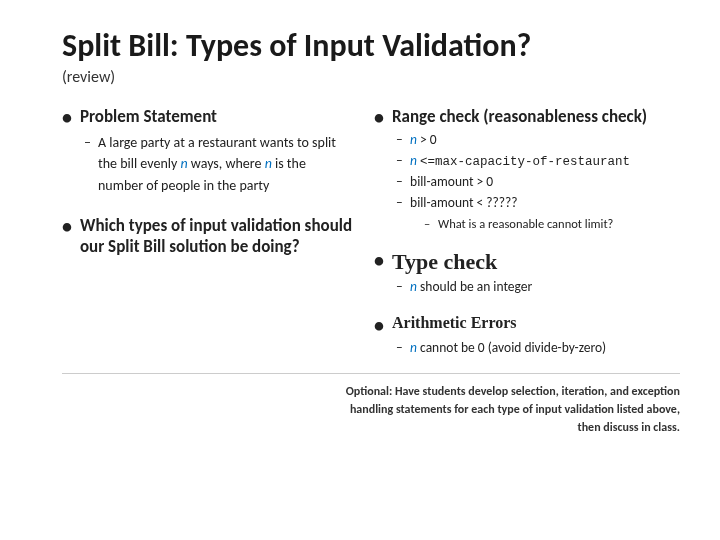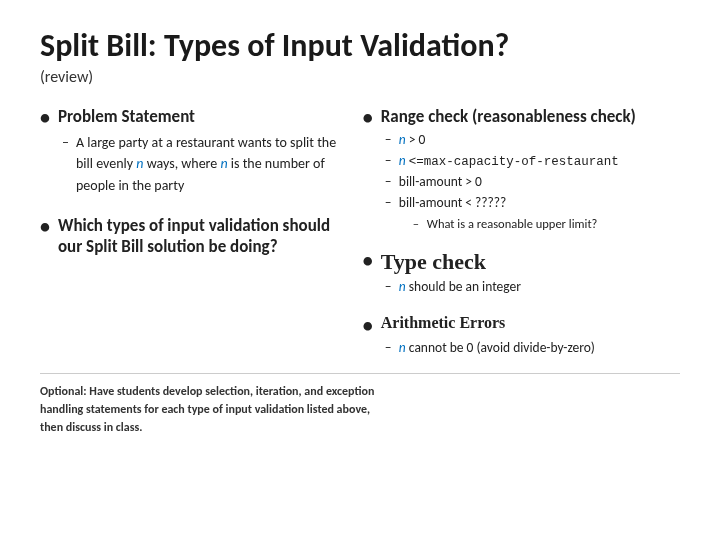--- a/index.html
+++ b/index.html
@@ -7,21 +7,21 @@
       width: 720px;
       height: 540px;
       background: #ffffff;
       font-family: 'Calibri', 'Segoe UI', Arial, sans-serif;
       color: #222;
       overflow: hidden;
     }
     .slide {
       width: 720px;
       height: 453px;
-      padding: 28px 40px 18px 40px;
+      padding: 28px 40px 18px 62px;
       display: flex;
       flex-direction: column;
     }
     .title {
       font-size: 32px;
       font-weight: bold;
       color: #1a1a1a;
       line-height: 1.15;
       margin-bottom: 2px;
     }
@@ -146,21 +146,21 @@
     .range-title {
       font-size: 17px;
       font-weight: 600;
     }
     .type-check-title {
       font-size: 22px;
       font-weight: bold;
       font-family: Georgia, serif;
     }
     .footer {
-      text-align: left;
+      text-align: right;
       font-size: 12px;
       color: #333;
       font-weight: bold;
       margin-top: 8px;
       border-top: 1px solid #ccc;
       padding-top: 8px;
       line-height: 1.5;
     }
   </style>
 </head>
@@ -207,21 +207,21 @@
           <ul>
             <li>
               <span class="highlight-n">n</span> &gt; 0
             </li>
             <li>
               <span class="highlight-n">n</span> <span class="monospace">&lt;=max-capacity-of-restaurant</span>
             </li>
             <li>bill-amount &gt; 0</li>
             <li>bill-amount &lt; ?????
               <ul class="sub-bullet">
-                <li>What is a reasonable upper limit?</li>
+                <li>What is a reasonable cannot limit?</li>
               </ul>
             </li>
           </ul>
         </div>
       </div>
 
       <div class="right-section">
         <div class="right-bullet-main">
           <span class="bullet-dot">•</span>
           <span class="type-check-title">Type check</span>

